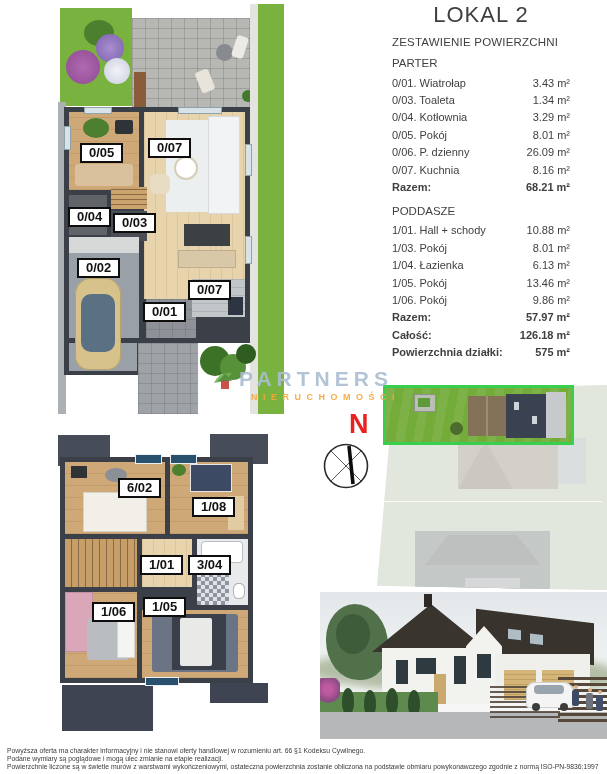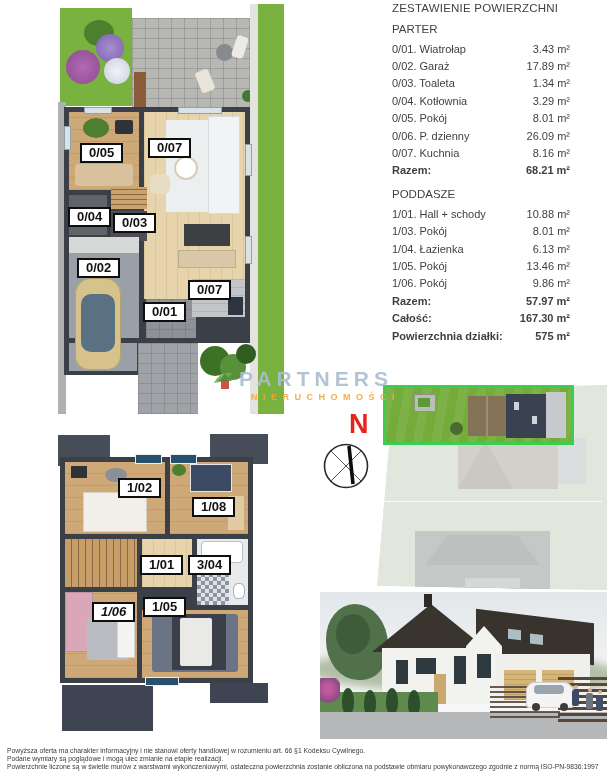--- a/index.html
+++ b/index.html
@@ -125,29 +125,26 @@
     <div class="badge" style="left:22px;top:139px;">0/05</div>
     <div class="badge" style="left:90px;top:134px;">0/07</div>
     <div class="badge" style="left:10px;top:203px;text-align:center;">0/04</div>
     <div class="badge" style="left:55px;top:209px;">0/03</div>
     <div class="badge" style="left:19px;top:254px;">0/02</div>
     <div class="badge" style="left:130px;top:276px;text-align:center;">0/07</div>
     <div class="badge" style="left:85px;top:298px;">0/01</div>
   </div>
 
   <div class="rcol">
+    <div class="lokal-title">LOKAL 2</div>
     <div class="subtle">ZESTAWIENIE POWIERZCHNI</div>
     <div class="sect">PARTER</div>
     <div class="arow">
         <span>0/01. Wiatrołap</span>
         <span class="rv">3.43 m²</span>
-      </div>
-    <div class="arow">
-        <span>0/02. Garaż</span>
-        <span class="rv">17.89 m²</span>
       </div>
     <div class="arow">
         <span>0/03. Toaleta</span>
         <span class="rv">1.34 m²</span>
       </div>
     <div class="arow">
         <span>0/04. Kotłownia</span>
         <span class="rv">3.29 m²</span>
       </div>
     <div class="arow">
@@ -187,21 +184,21 @@
     <div class="arow">
         <span>1/06. Pokój</span>
         <span class="rv">9.86 m²</span>
       </div>
     <div class="arow bold">
         <span>Razem:</span>
         <span class="rv">57.97 m²</span>
       </div>
     <div class="arow bold">
         <span>Całość:</span>
-        <span class="rv">167.30 m²</span>
+        <span class="rv">126.18 m²</span>
       </div>
     <div class="arow bold">
         <span>Powierzchnia działki:</span>
         <span class="rv">575 m²</span>
       </div>
   </div>
 
   <svg class="abs" style="left:212px;top:369px;z-index:9;" width="26" height="24" viewBox="0 0 26 24">
     <path d="M2 14 Q8 2 20 4 L14 12 Z" fill="#6fae4b" opacity="0.9"></path>
     <rect x="9" y="11" width="8" height="9" fill="#c43f35" opacity="0.9"></rect>
@@ -276,25 +273,25 @@
       <div class="abs wood" style="left:82px;top:153px;width:106px;height:68px;">
         <div class="abs" style="left:10px;top:4px;width:86px;height:58px;background:#6b7485;border-radius:3px;"></div>
         <div class="abs" style="left:30px;top:4px;width:54px;height:56px;background:#3b3f4a;">
           <div class="abs" style="left:8px;top:4px;width:32px;height:48px;background:#e9e9e7;border-radius:2px;"></div>
         </div>
       </div>
     </div>
     <div class="winb" style="left:80px;top:22px;width:25px;height:8px;"></div>
     <div class="winb" style="left:115px;top:22px;width:25px;height:8px;"></div>
     <div class="winb" style="left:90px;top:245px;width:32px;height:7px;"></div>
-    <div class="badge" style="left:63px;top:46px;">1/02</div>
+    <div class="badge" style="left:63px;top:46px;">6/02</div>
     <div class="badge" style="left:137px;top:65px;">1/08</div>
     <div class="badge" style="left:85px;top:123px;">1/01</div>
     <div class="badge" style="left:133px;top:123px;">3/04</div>
-    <div class="badge" style="left:37px;top:170px;font-style:italic;">1/06</div>
+    <div class="badge" style="left:37px;top:170px;">1/06</div>
     <div class="badge" style="left:88px;top:165px;">1/05</div>
   </div>
 
   <div class="photo">
     <div class="abs" style="left:-10px;top:58px;width:310px;height:42px;background:#a3b194;border-radius:40% 60% 30% 50%;filter:blur(4px);opacity:.8;"></div>
     <div class="abs" style="left:6px;top:12px;width:62px;height:76px;background:#51714b;border-radius:46% 54% 42% 52%;">
       <div class="abs" style="left:10px;top:10px;width:34px;height:40px;background:#3f5c3a;border-radius:50%;"></div>
     </div>
 
     <div class="abs" style="left:52px;top:12px;width:118px;height:48px;background:#3a342e;clip-path:polygon(50% 0,100% 100%,0 100%);"></div>

